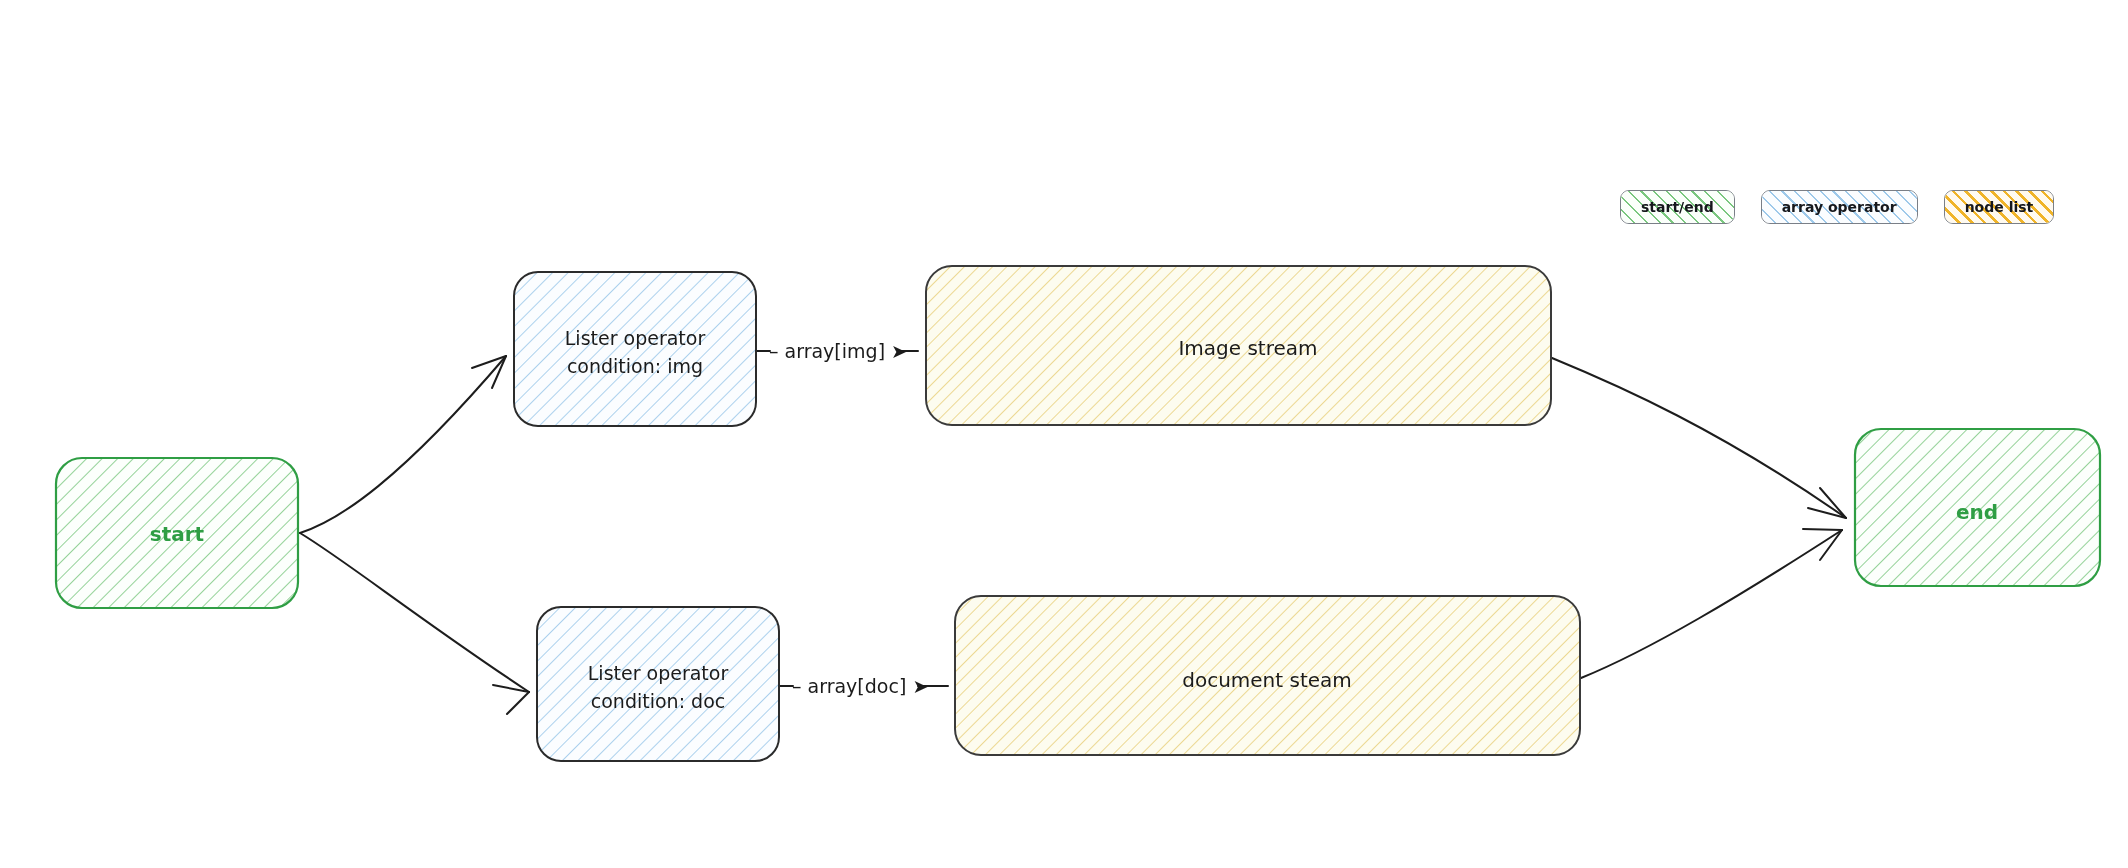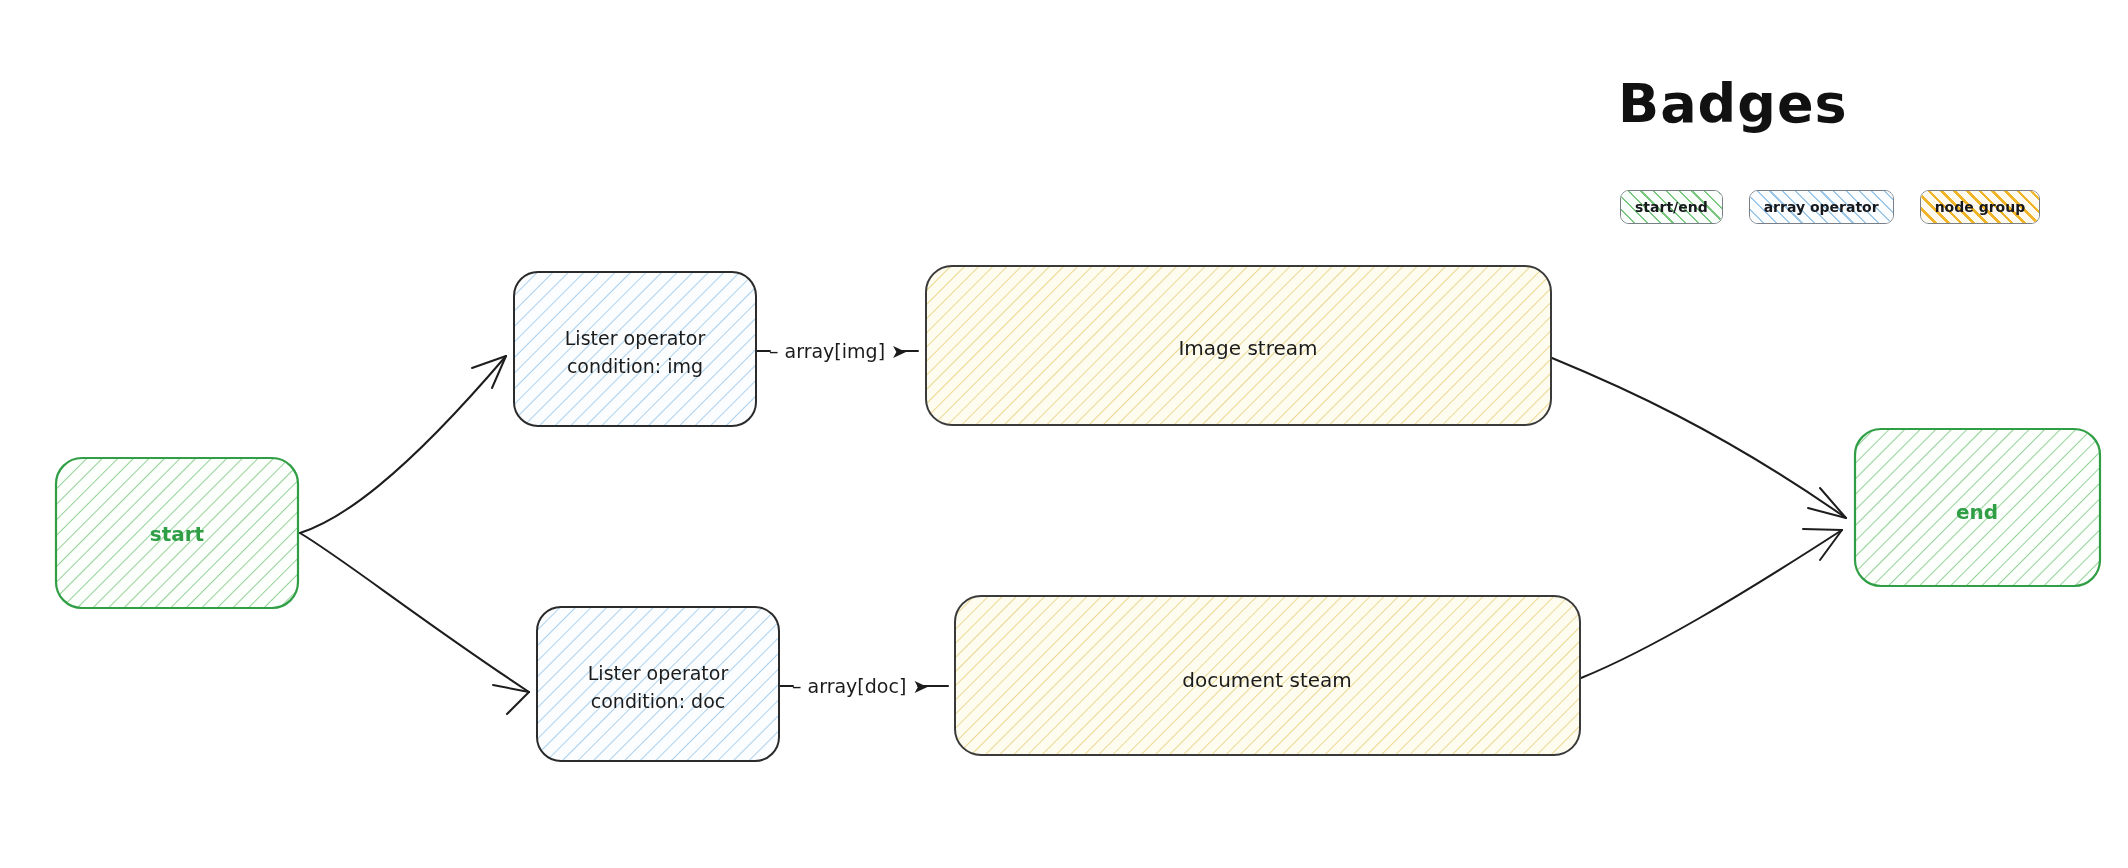--- a/index.html
+++ b/index.html
@@ -77,21 +77,21 @@
     gap: 26px;
   }
   .badge {
     position: relative;
     height: 34px;
     border: 1.6px solid #7a7f87;
     border-radius: 9px;
     display: flex;
     align-items: center;
     justify-content: center;
-    padding: 0 14px;
+    padding: 0 20px;
     box-sizing: border-box;
     font-family: "DejaVu Sans", sans-serif;
     font-size: 14px;
     font-weight: 600;
     color: #16181d;
     white-space: nowrap;
     overflow: hidden;
   }
   .badge span { position: relative; z-index: 2; }
   .badge::before {
@@ -210,27 +210,26 @@
     </g>
 
     <g>
       <text class="edge-label" x="769" y="352"><tspan>–</tspan> <tspan>array[img]</tspan> <tspan>➤</tspan></text>
     </g>
     <g>
       <text class="edge-label" x="792" y="687"><tspan>–</tspan> <tspan>array[doc]</tspan> <tspan>➤</tspan></text>
     </g>
   </svg>
 
-  <div class="heading">Badges</div>
 
   <div class="badge-row">
     <div class="badge badge-green">
       <span>start/end</span>
     </div>
     <div class="badge badge-blue">
       <span>array operator</span>
     </div>
     <div class="badge badge-orange">
-      <span>node group</span>
+      <span>node list</span>
     </div>
   </div>
 
 </div>
 
 </body></html>

